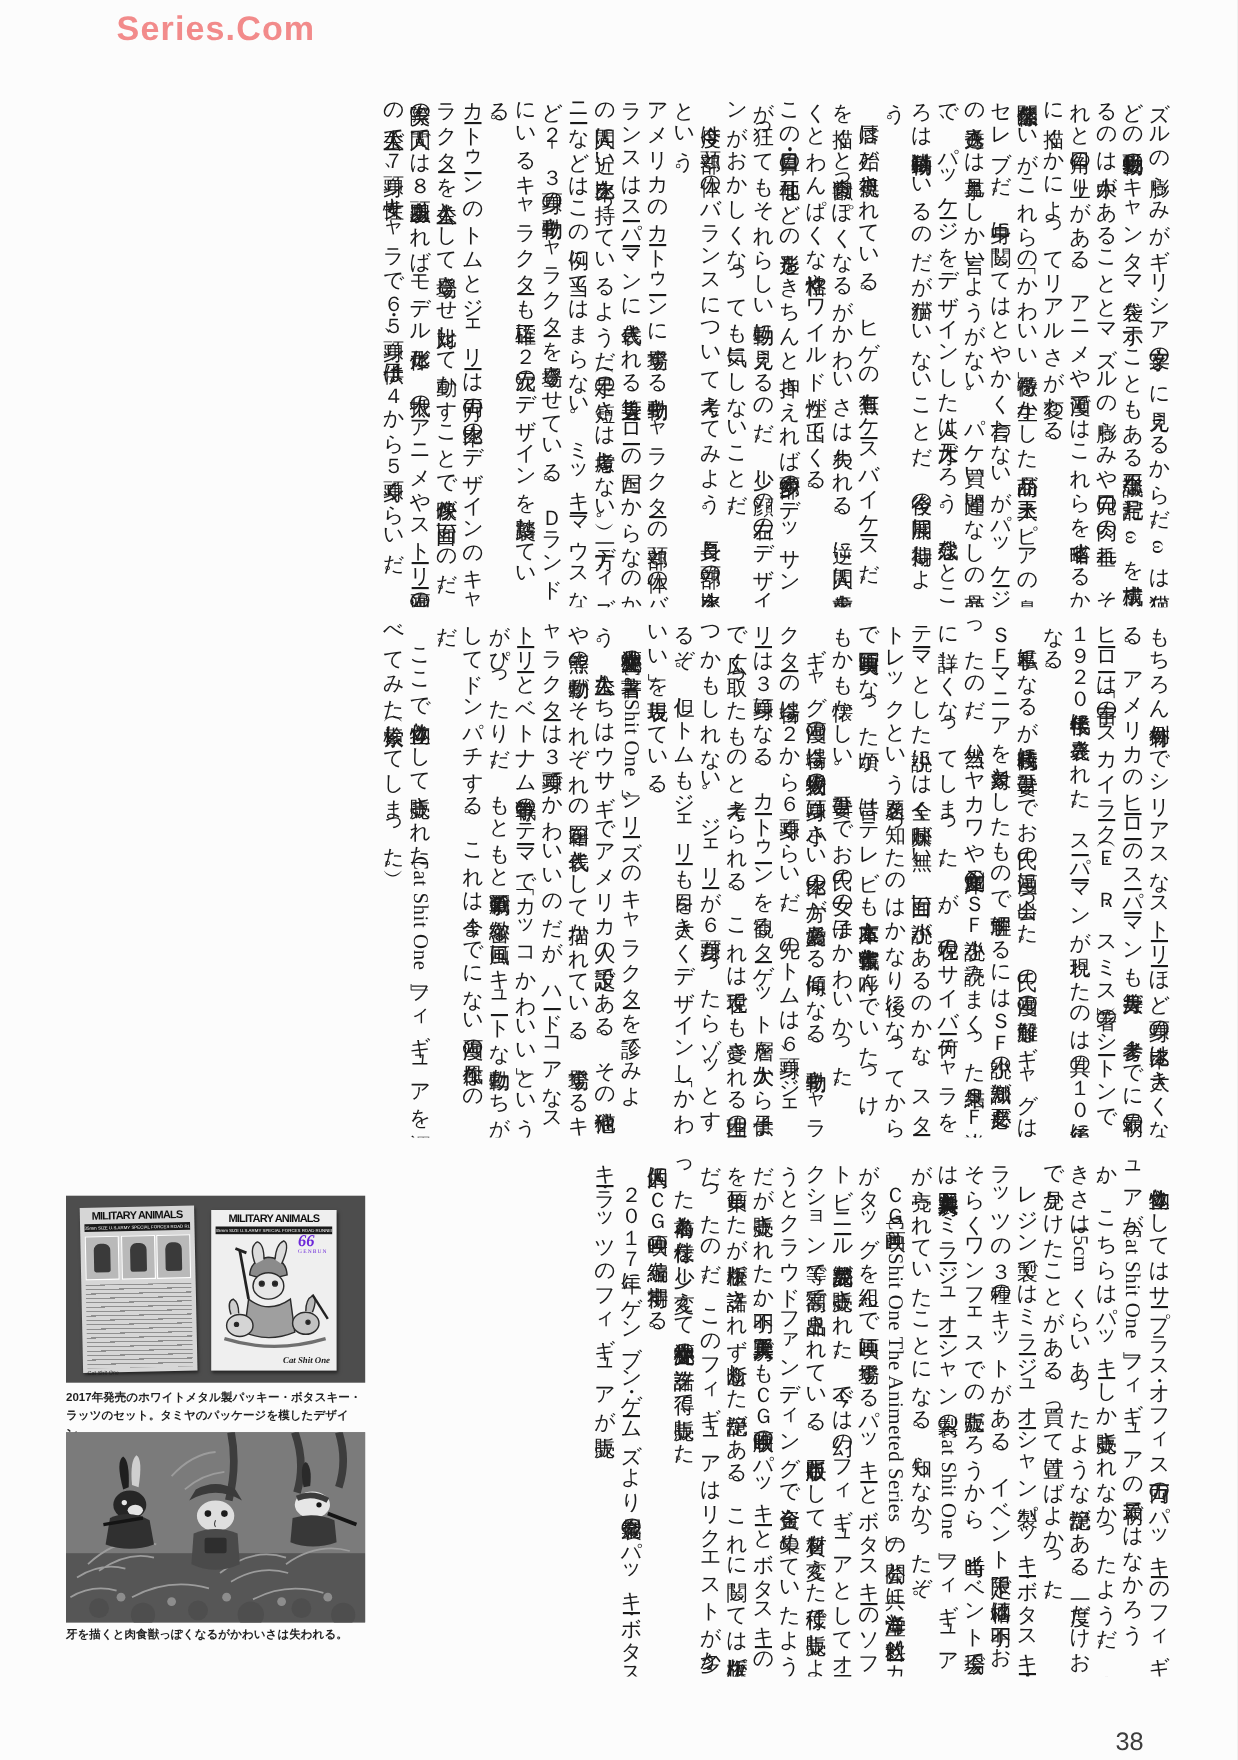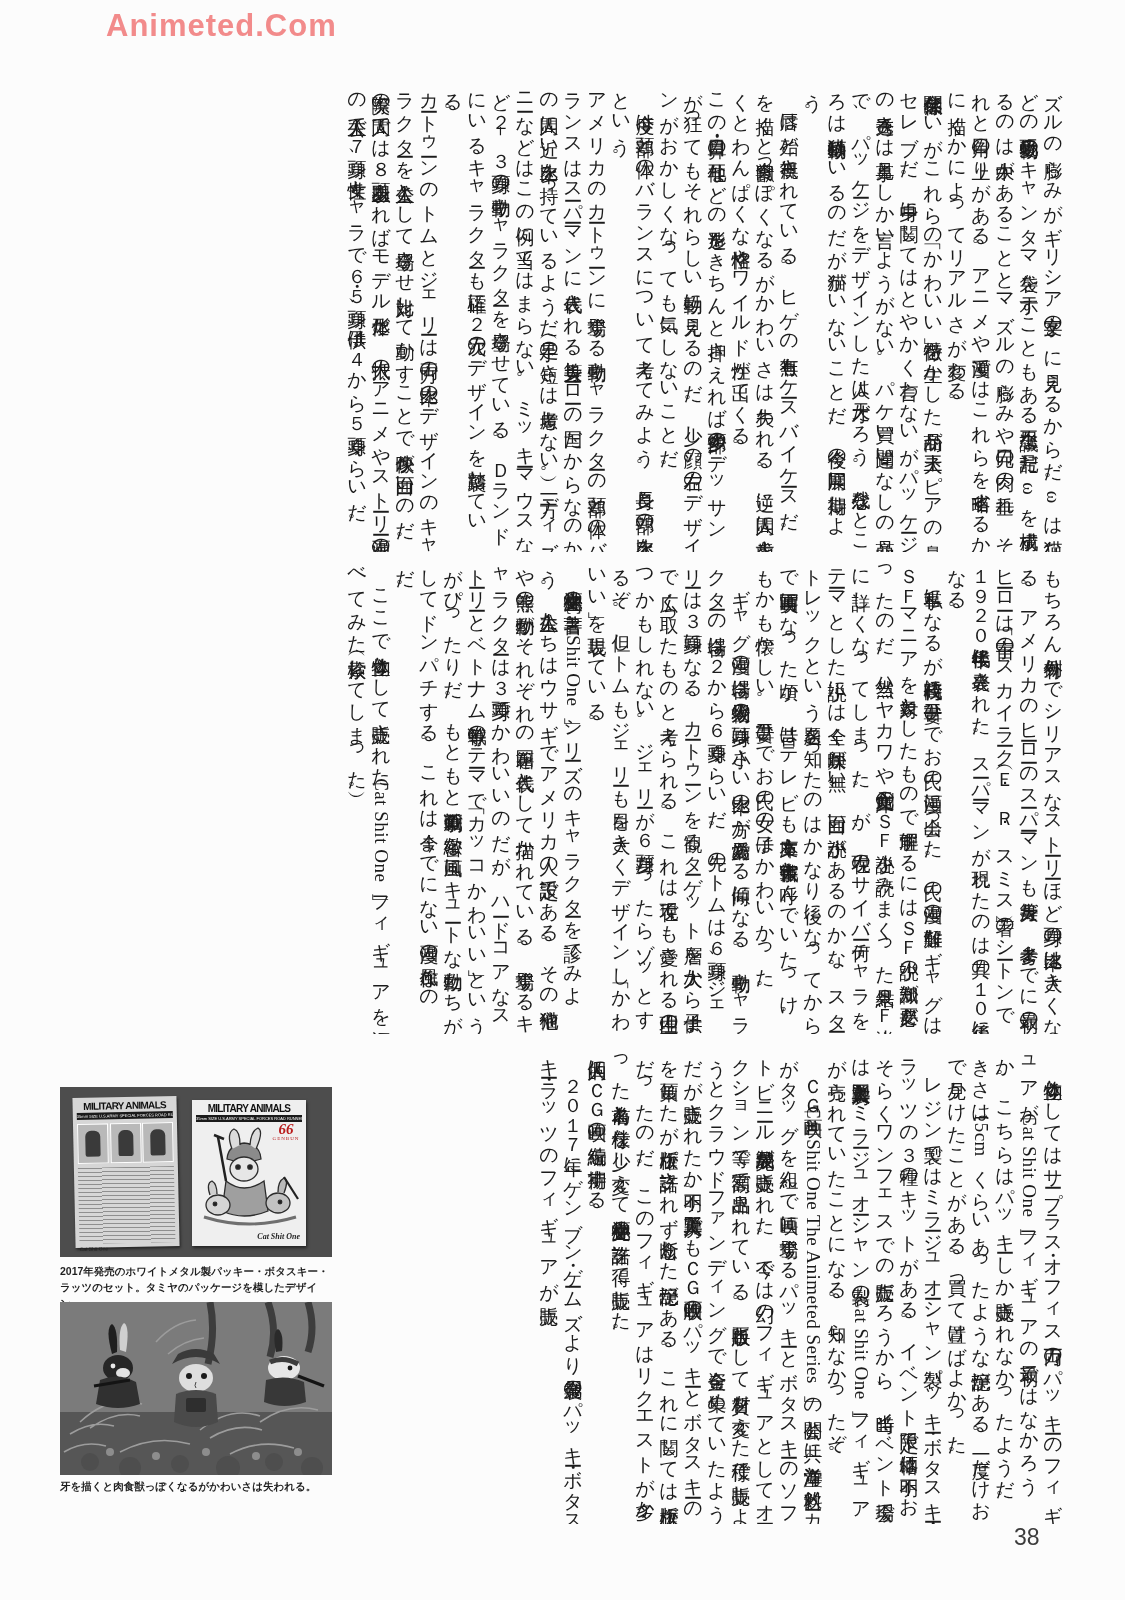--- a/index.html
+++ b/index.html
@@ -13,21 +13,21 @@
     position:absolute;left:106px;top:8px;
     font-family:"Liberation Sans",sans-serif;font-weight:bold;
     font-size:31px;letter-spacing:1px;color:#f28b8b;
   }
   .wm-bottom{
     position:absolute;left:850px;top:1541px;
     font-family:"Liberation Serif",serif;font-weight:bold;
     font-size:38px;color:#b4737e;
   }
   .pagenum{
-    position:absolute;left:1014px;top:1524px;
+    position:absolute;left:1014px;top:1570px;
     font-family:"Liberation Sans",sans-serif;font-size:23px;color:#3c3c3c;
   }
   
   .vband{
     position:absolute;right:60px;
     writing-mode:vertical-rl;text-orientation:mixed;
     font-size:19px;line-height:24px;letter-spacing:0.5px;
     overflow:hidden;color:#1b1b1b;
   }
   .vband p{margin:0;padding:0;}
@@ -68,21 +68,21 @@
   .fineprint{
     margin-top:4px;height:76px;
     background:repeating-linear-gradient(to bottom,#8f8f8f 0 1px,transparent 1px 4px);
   }
   .box-footer{
     display:flex;justify-content:space-between;align-items:center;margin-top:2px;
     font-family:"Liberation Sans",sans-serif;font-size:5px;color:#222;
   }
   .badge{
     position:absolute;right:5px;top:22px;width:30px;height:24px;
-    font-family:"Liberation Serif",serif;text-align:center;color:#b91c1c;
+    font-family:"Liberation Serif",serif;text-align:left;color:#6d28d9;
   }
   .badge .b66{font-size:15px;font-weight:bold;font-style:italic;line-height:14px;}
   .badge .bgen{font-size:5px;letter-spacing:1px;}
   .csone-logo{
     position:absolute;right:6px;bottom:5px;
     font-family:"Liberation Serif",serif;font-style:italic;font-weight:bold;
     font-size:8px;color:#1d1d1d;
   }
   .fig-caption{
     position:absolute;left:60px;
@@ -92,21 +92,21 @@
   .cap1{top:1263px;width:278px;}
   .cap2{top:1478px;width:290px;}
   .fig2{top:1302px;height:173px;background:#6d6d6d;}
   .fig2 svg{display:block;}
 </style>
 </head>
 <body>
 
 <div class="page">
 
-  <div class="wm-top">Animeted.Com</div>
+  <div class="wm-top">Series.Com</div>
 
   <div class="vband band1">
       <p>ズルの膨らみがギリシア文字のωに見えるからだ。ωは猫などの愛玩動物のキャンタマ袋を示すこともある不思議な記号だ。ωを構成するのは人中があることとマズルの膨らみや口元の肉の垂れ、それと口角の上りがある。アニメや漫画ではこれらを省略するか詳細に描くかによってリアルさが変わる。</p>
       <p>全然関係ないがこれらの「かわいい」特徴を生かした商品が大王ネピアの鼻セレブだ。中身に関してはとやかく言わないがパッケージの秀逸さは見事としか言いようがない。パケ買い間違いなしの商品で、パッケージをデザインした人は天才だろう。残念なところは猫科動物はいるのだが猫がいないことだ、今後の展開に期待しよう。</p>
       <p>　唇は殆ど無視されている。ヒゲの有無もケースバイケースだ。牙を描くと肉食獣っぽくなるがかわいさは失われる。逆に人間に犬歯を描くとわんぱくな性格やワイルド性が出てくる。</p>
       <p>この目・鼻・口の他耳などの造形をきちんと押さえれば多少頭部のデッサンが狂ってもそれらしい動物に見えるのだ。少し顔の左右のデザインがおかしくなっても気にしないことだ。</p>
       <p>　今度は頭部と体のバランスについて考えてみよう。身長と頭部の比率を頭身という。</p>
       <p>アメリカのカートゥーンに登場する動物キャラクターの頭部と体のバランスはスーパーマンに代表される等身大ヒーローの国だからなのかの人間に近い比率を持っているようだ（手足の短さは考慮しない）。一方ディズニーなどはこの例に当てはまらない。ミッキーマウスなど２－３頭身の動物キャラクターを登場させている。Ｄランドにいるキャラクターも正確に２次元のデザインを踏襲している。</p>
       <p>カートゥーンのトムとジェリーは両方の比率のデザインのキャラクターを主人公として登場させ対比して動かすことで映像が面白いのだ。</p>
       <p>実際の人間では８頭身以上あればモデル体形だ。大抵のアニメやストーリー漫画の男の主人公で７頭身、女性キャラで６・５頭身、子供は４から５頭身くらいだ。</p>

